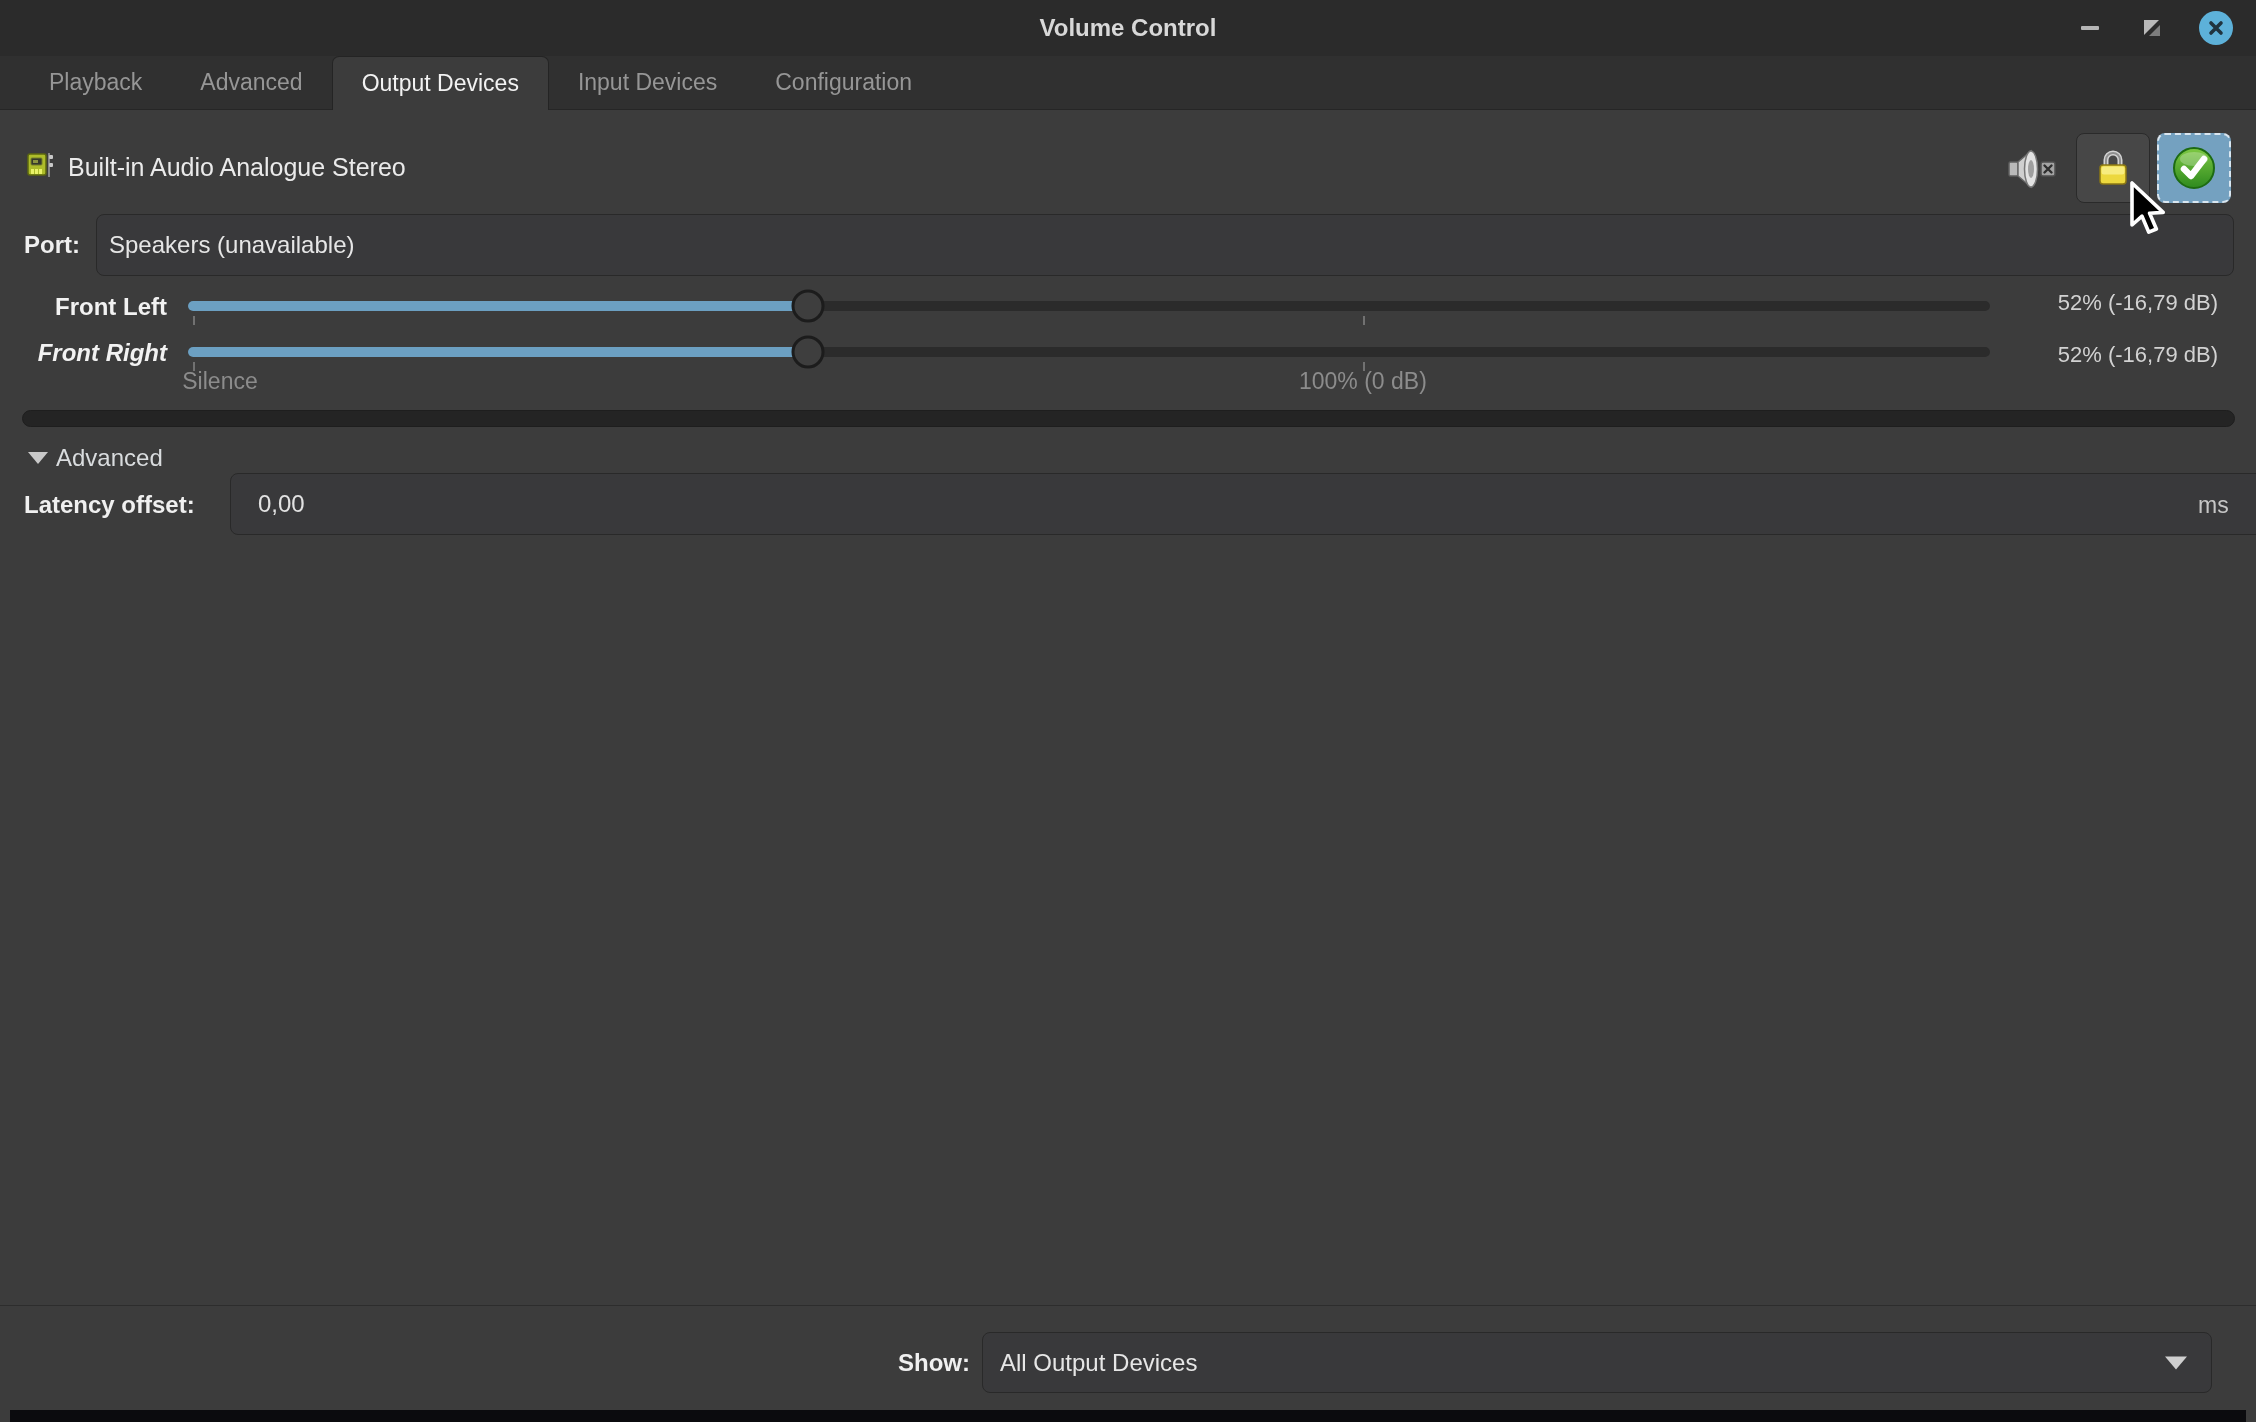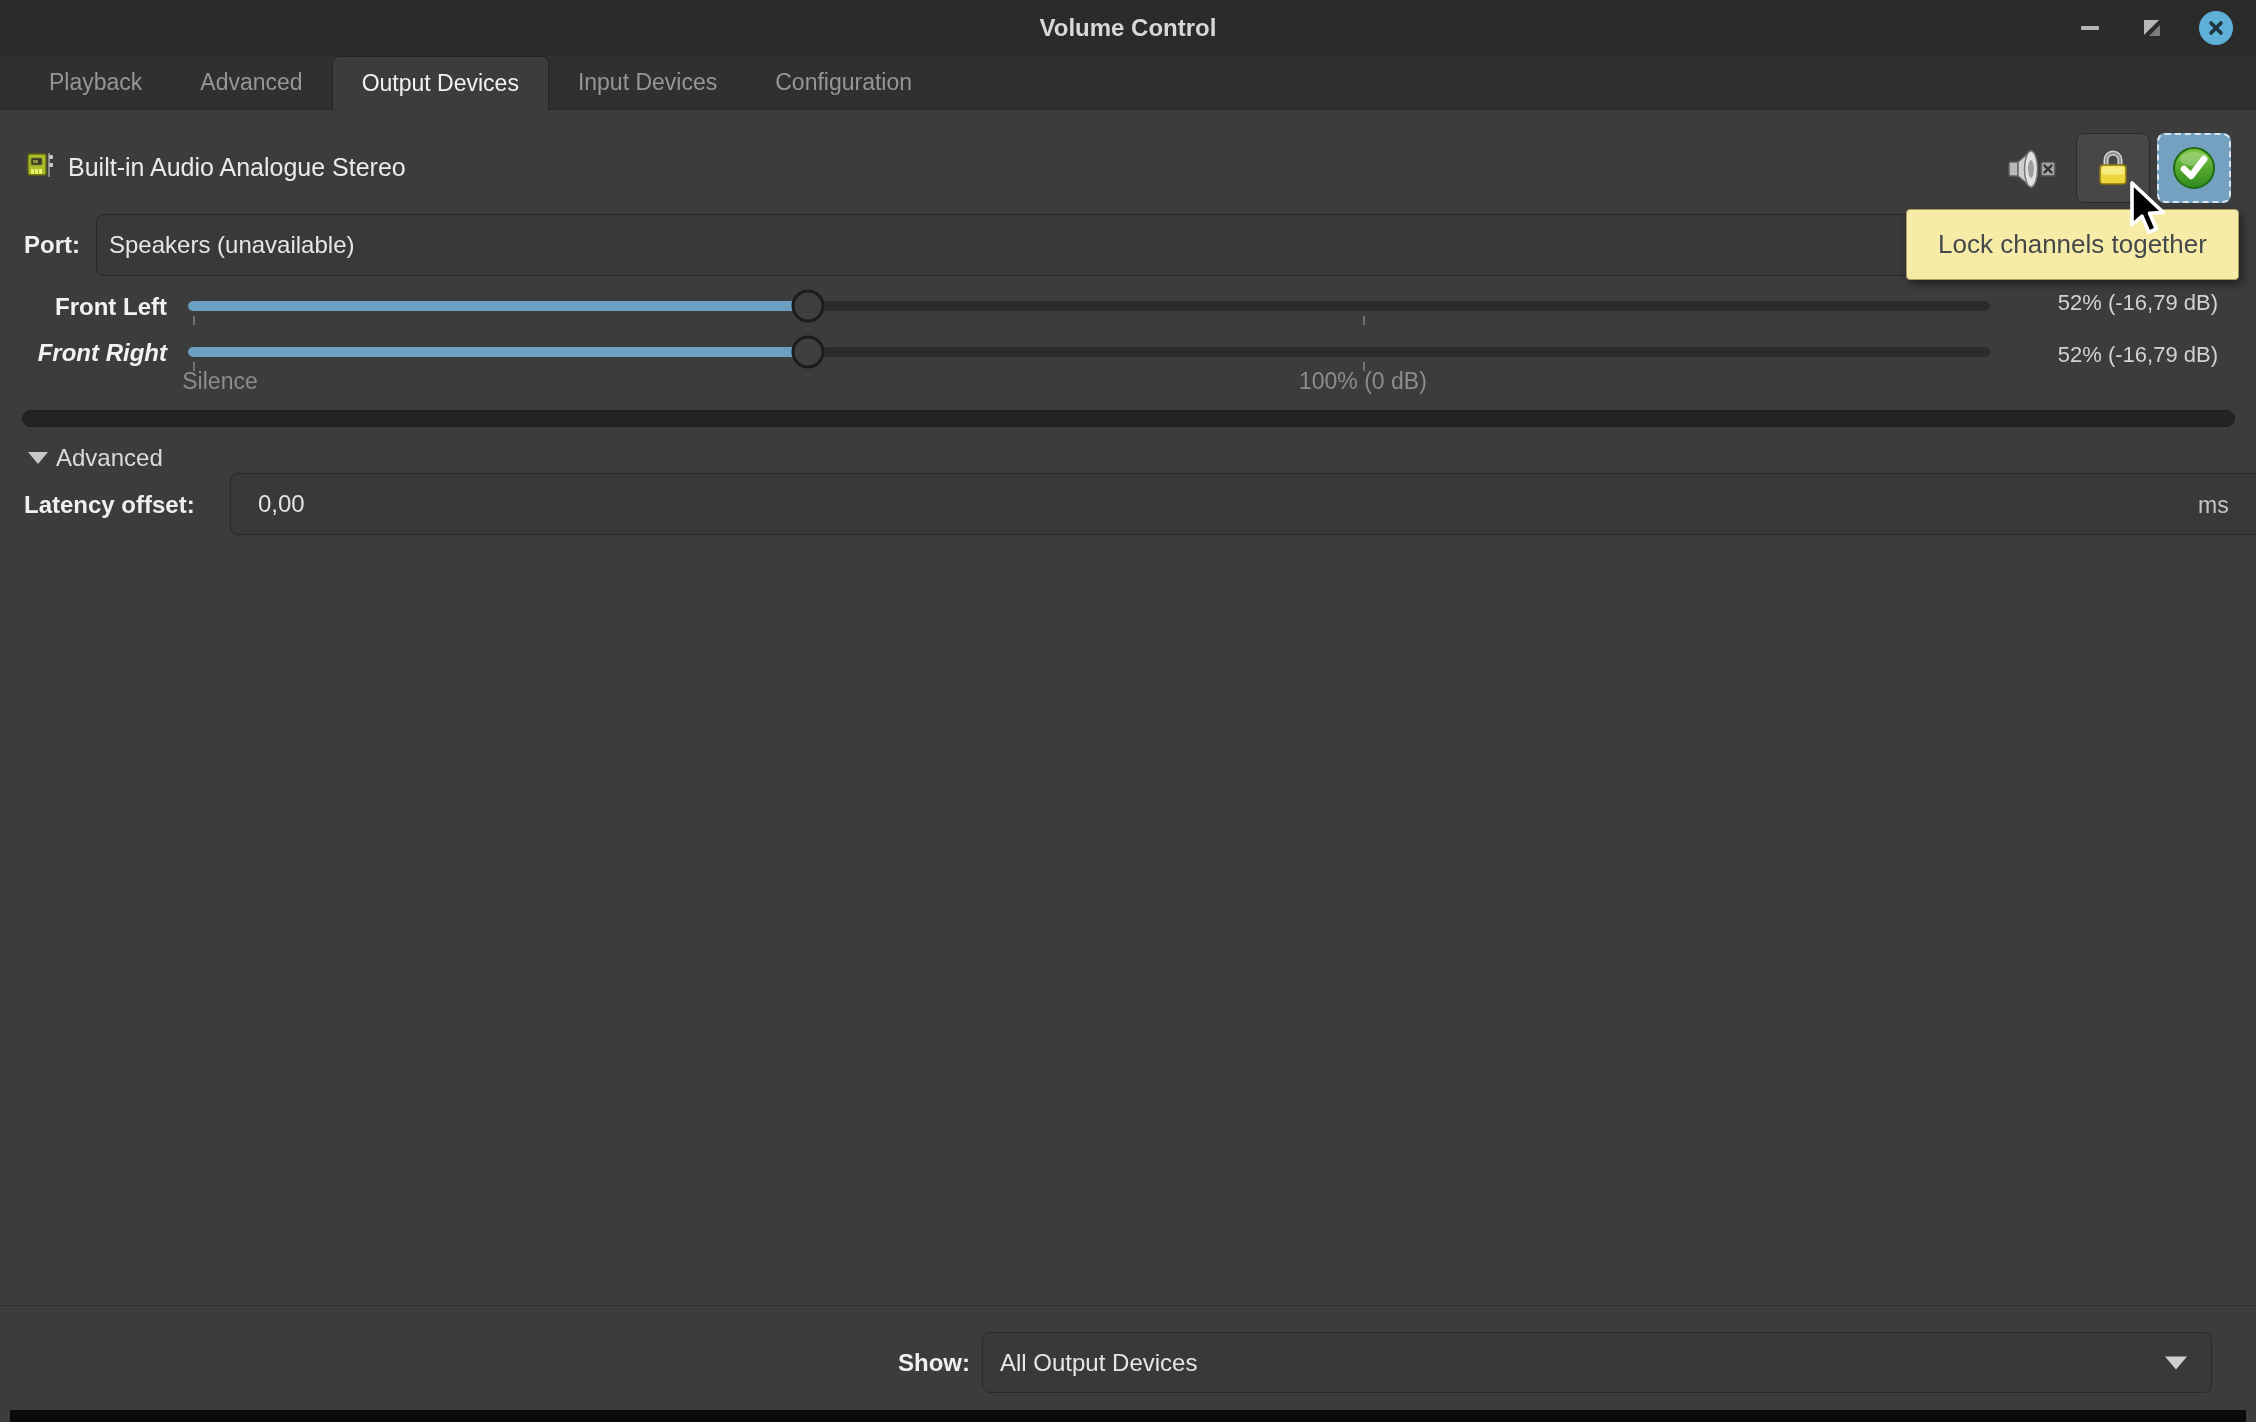--- a/index.html
+++ b/index.html
@@ -227,21 +227,18 @@
   <div class="ms-label">ms</div>
 
   <div class="bottom-bar"></div>
   <div class="show-label">Show:</div>
   <div class="combo show-combo">
     <span>All Output Devices</span>
     <div class="combo-arrow"></div>
   </div>
   <div class="bottom-strip"></div>
 
-  <div class="tooltip">
-    <span>Lock channels together</span>
-  </div>
 
   <svg class="cursor" width="44" height="62" viewBox="0 0 22 31">
     <path d="M3 1 L3 22 L8 17.6 L11.4 25.6 L15.2 24 L11.8 16.1 L18.6 15.7 Z" fill="#000000" stroke="#ffffff" stroke-width="1.8" stroke-linejoin="round"></path>
   </svg>
 
 </div>
 
 </body></html>

